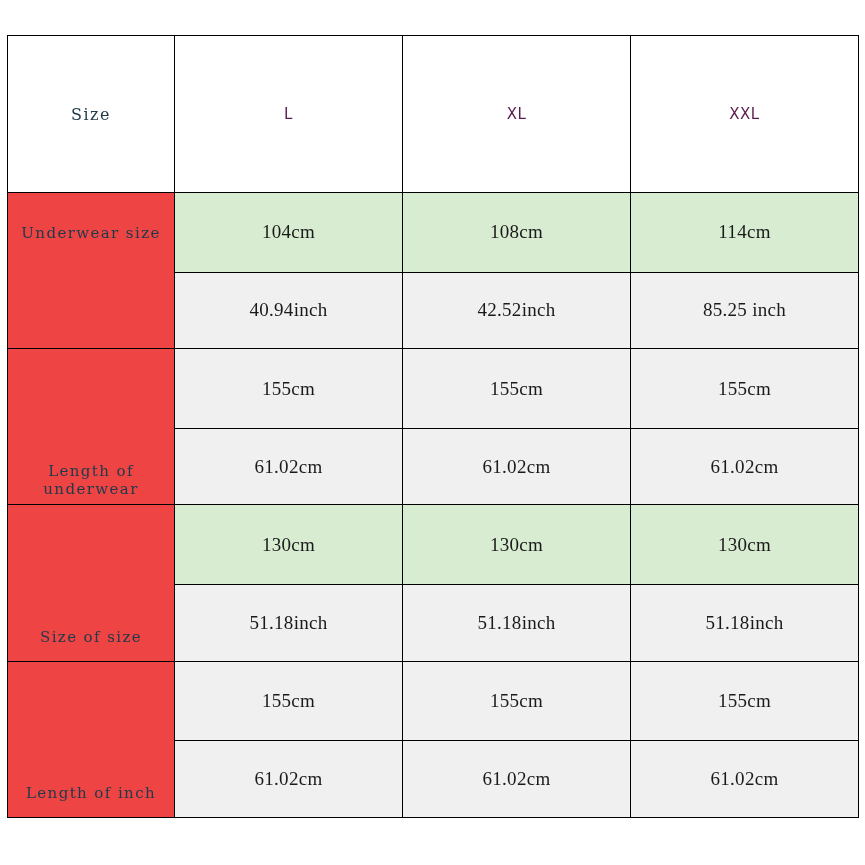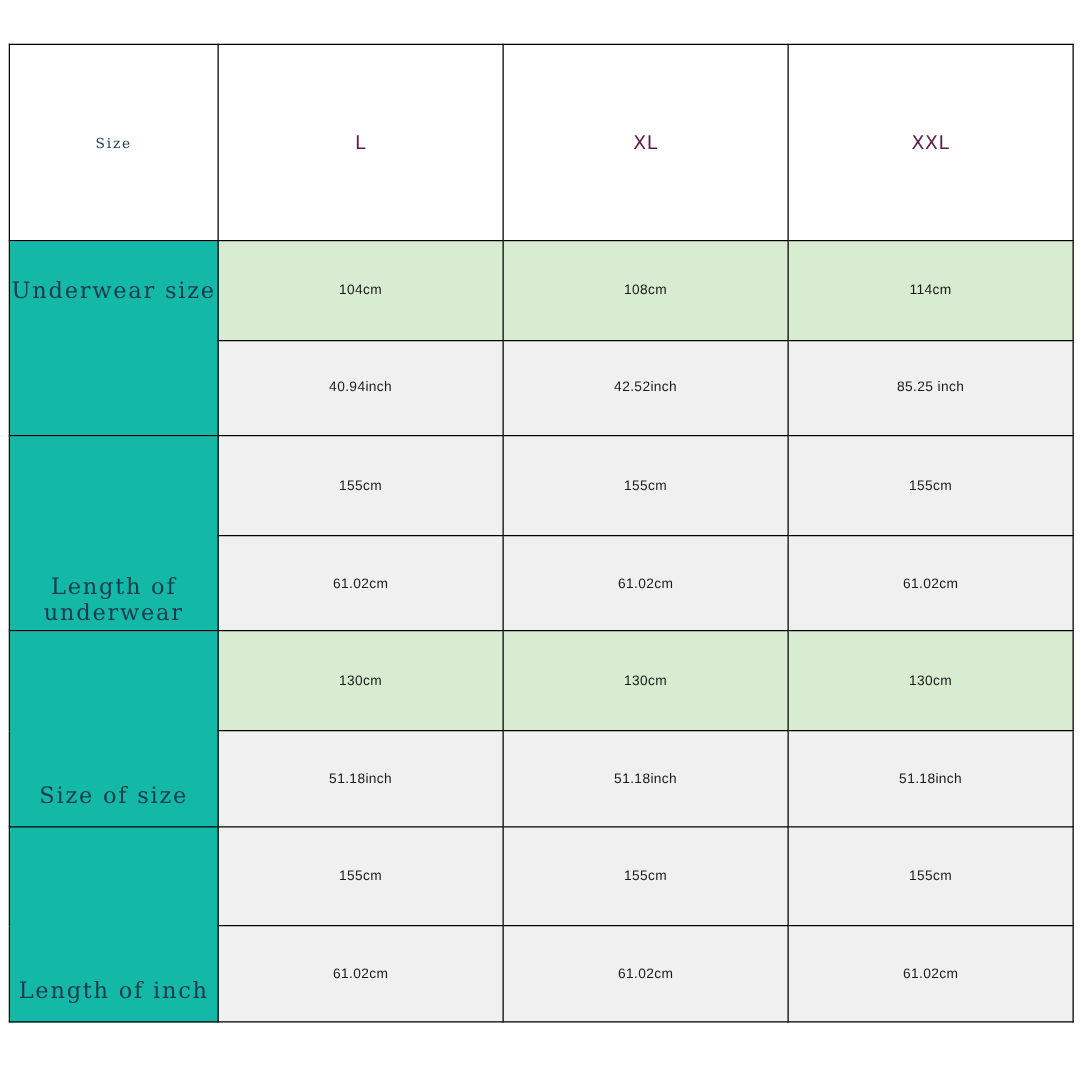--- a/index.html
+++ b/index.html
@@ -39,51 +39,51 @@
   
   col.c-label { width: 167px; }
   col.c-data  { width: 228px; }
 
   
   tr.header-row { height: 157px; }
   th.size-label-head {
     color: #1b3a4b;
     font-family: "DejaVu Serif", serif;
     font-weight: bold;
-    font-size: 11px;
+    font-size: 16px;
     letter-spacing: 1.5px;
     background: #ffffff;
   }
   th.size-col-head {
     color: #5b1b4e;
     font-family: "DejaVu Sans", sans-serif;
     font-weight: bold;
     font-size: 15px;
     letter-spacing: 0.5px;
     background: #ffffff;
   }
 
   
   td.row-label {
     color: #1b3a4b;
     font-family: "DejaVu Serif", serif;
     font-weight: bold;
-    font-size: 18px;
+    font-size: 15px;
     letter-spacing: 1.4px;
-    background: #14b8a6;
+    background: #ef4444;
     line-height: 1.2;
   }
   .label-inner { display: block; }
   td.row-label.anchor-high .label-inner { position: relative; top: -38px; }
   td.row-label.anchor-low  .label-inner { position: relative; top:  38px; margin-top: 31px; }
 
   
   td.cell {
-    font-family: Liberation Sans, sans-serif;
-    font-size: 11px;
+    font-family: Liberation Serif, serif;
+    font-size: 19px;
     color: #1a1a1a;
     letter-spacing: 0.3px;
   }
   td.cell.green { background: #d7ecd1; }
   td.cell.gray  { background: #f1f0f0; }
 
   tr.r-cm    { height: 78px; }
   tr.r-inch  { height: 75px; }
 </style>
 </head>

